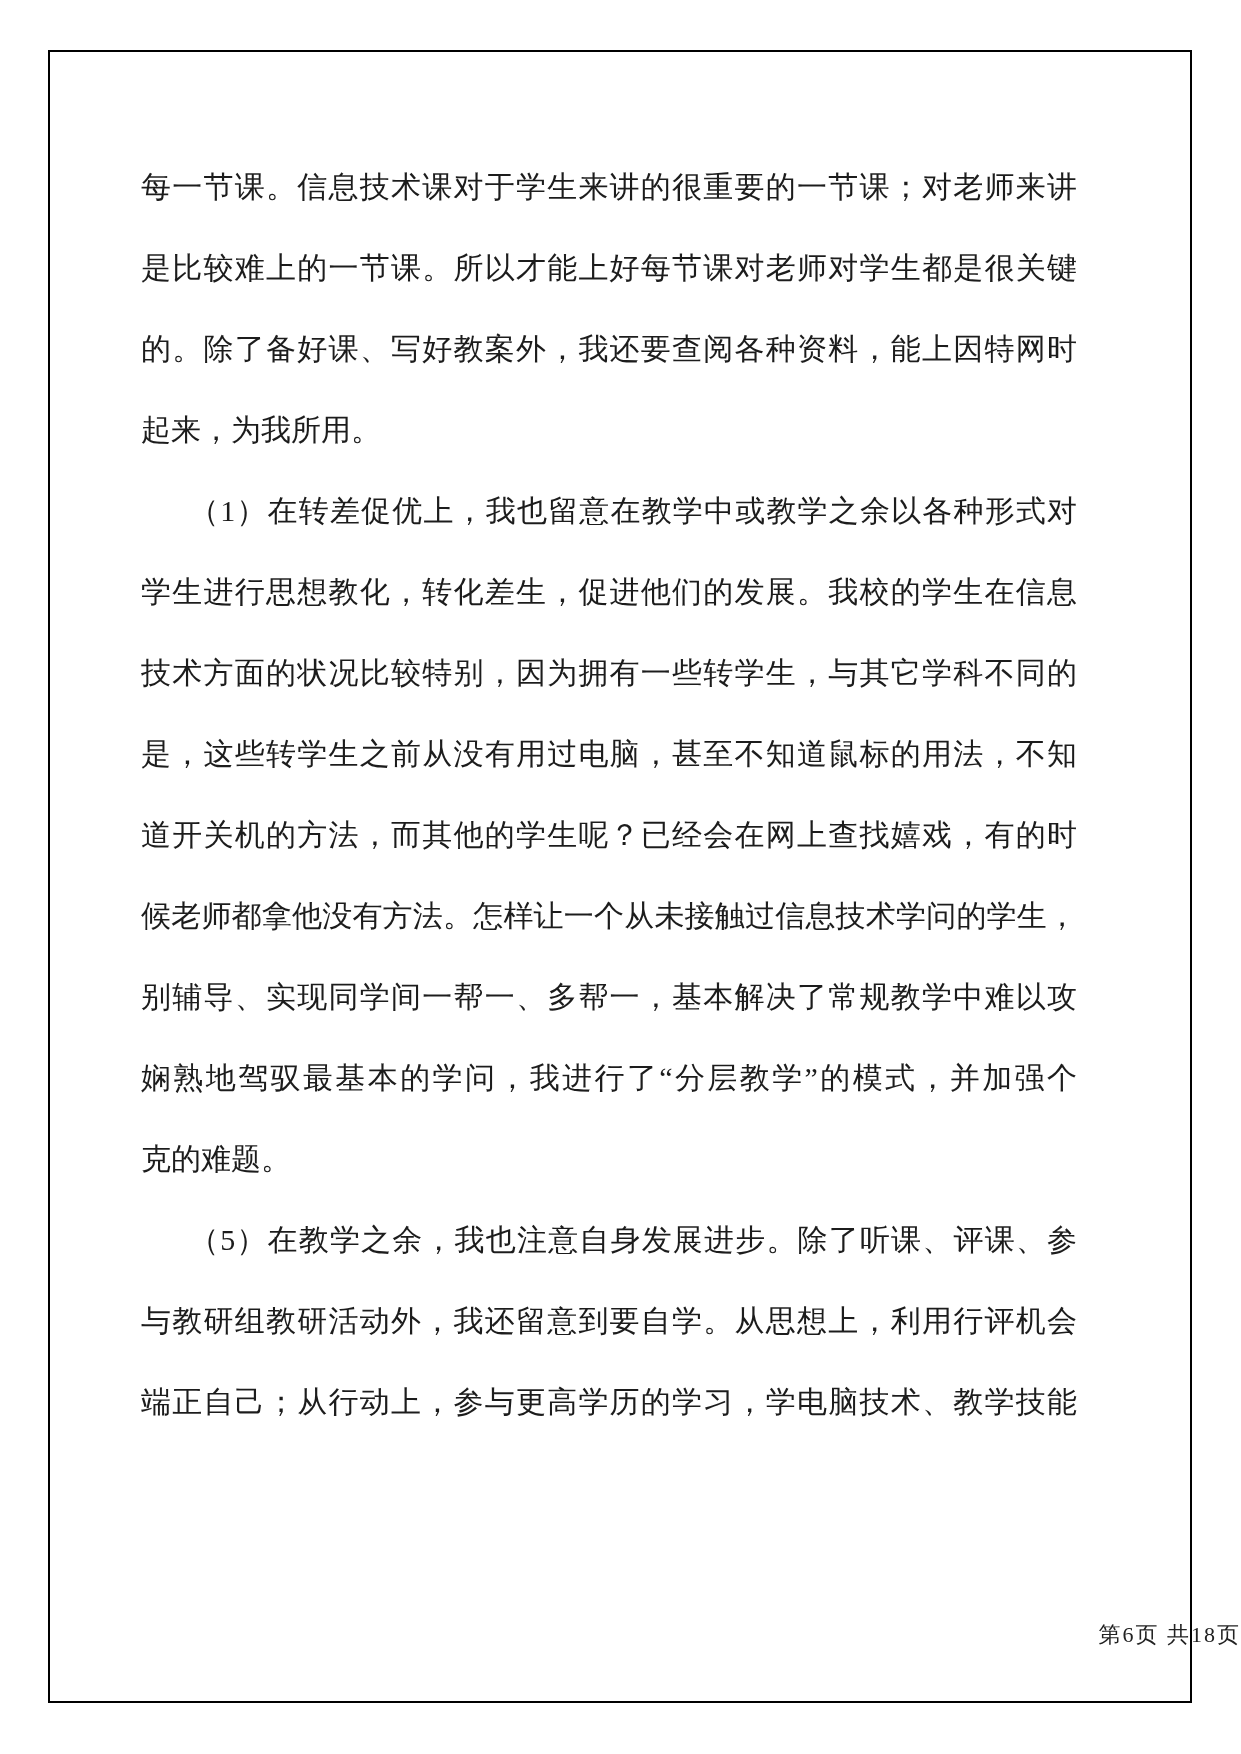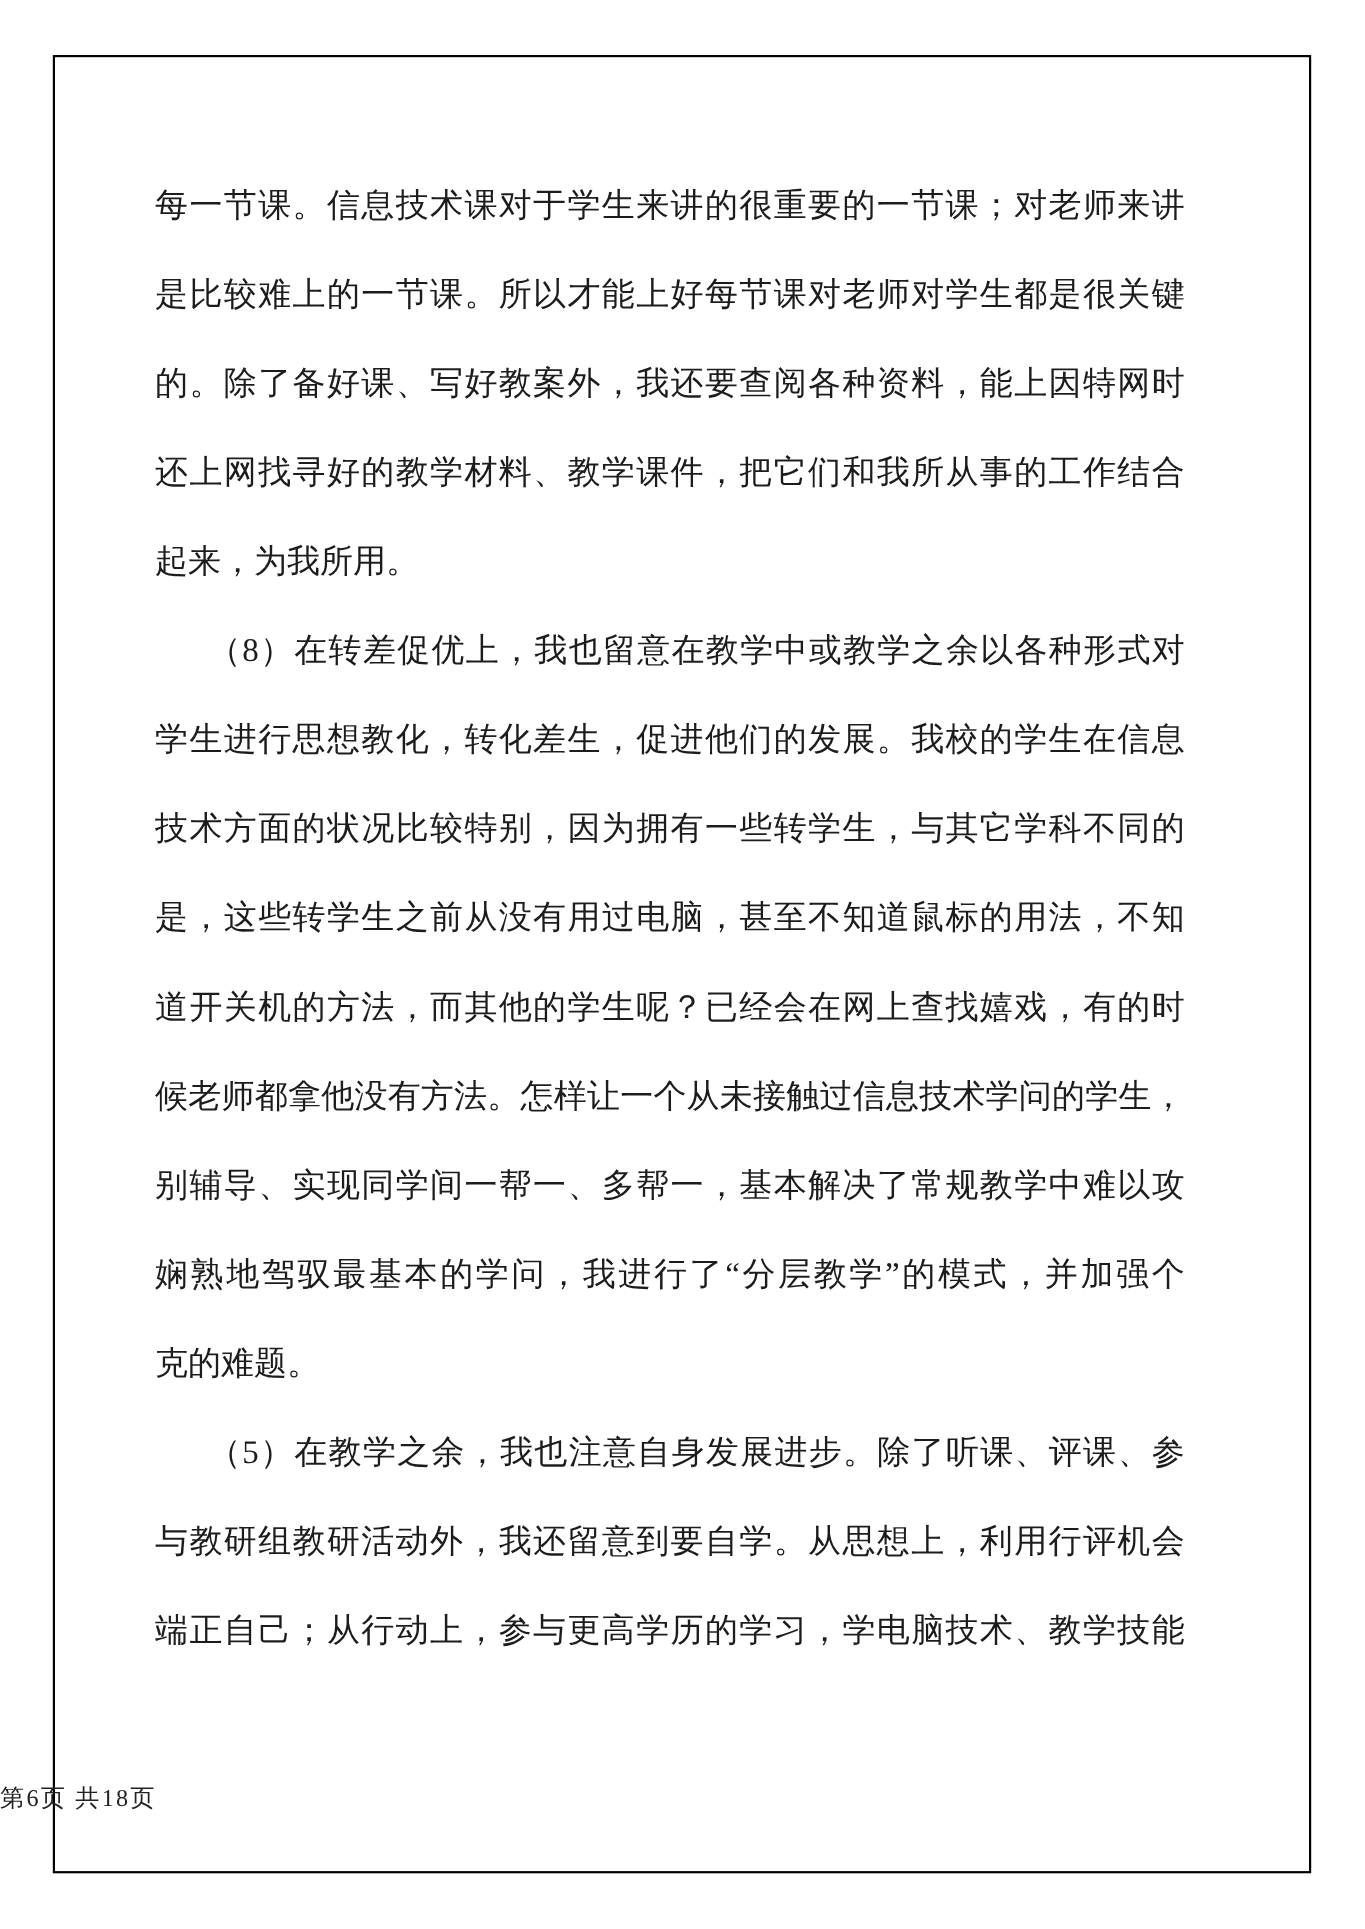--- a/index.html
+++ b/index.html
@@ -39,39 +39,38 @@
     text-align: right;
     text-align-last: left;
   }
   .line.indent {
     padding-left: 48px;
   }
   .footer {
     position: absolute;
     left: 0; top: 1620px;
     width: 1241px;
-    text-align: left;
+    text-align: right;
     font-size: 22px;
     color: #222222;
     letter-spacing: 2px;
   }
 </style>
 </head>
 <body>
 
 <div class="page">
   <div class="page-border"></div>
 
   <div class="text-block">
     <div class="line">每一节课。信息技术课对于学生来讲的很重要的一节课；对老师来讲</div>
     <div class="line">是比较难上的一节课。所以才能上好每节课对老师对学生都是很关键</div>
     <div class="line">的。除了备好课、写好教案外，我还要查阅各种资料，能上因特网时</div>
-    <div class="line">还上网找寻好的教学材料、教学课件，把它们和我所从事的工作结合</div>
     <div class="line para-end">起来，为我所用。</div>
-    <div class="line indent">（8）在转差促优上，我也留意在教学中或教学之余以各种形式对</div>
+    <div class="line indent">（1）在转差促优上，我也留意在教学中或教学之余以各种形式对</div>
     <div class="line">学生进行思想教化，转化差生，促进他们的发展。我校的学生在信息</div>
     <div class="line">技术方面的状况比较特别，因为拥有一些转学生，与其它学科不同的</div>
     <div class="line">是，这些转学生之前从没有用过电脑，甚至不知道鼠标的用法，不知</div>
     <div class="line">道开关机的方法，而其他的学生呢？已经会在网上查找嬉戏，有的时</div>
     <div class="line">候老师都拿他没有方法。怎样让一个从未接触过信息技术学问的学生，</div>
     <div class="line">别辅导、实现同学间一帮一、多帮一，基本解决了常规教学中难以攻</div>
     <div class="line">娴熟地驾驭最基本的学问，我进行了“分层教学”的模式，并加强个</div>
     <div class="line para-end">克的难题。</div>
     <div class="line indent">（5）在教学之余，我也注意自身发展进步。除了听课、评课、参</div>
     <div class="line">与教研组教研活动外，我还留意到要自学。从思想上，利用行评机会</div>

